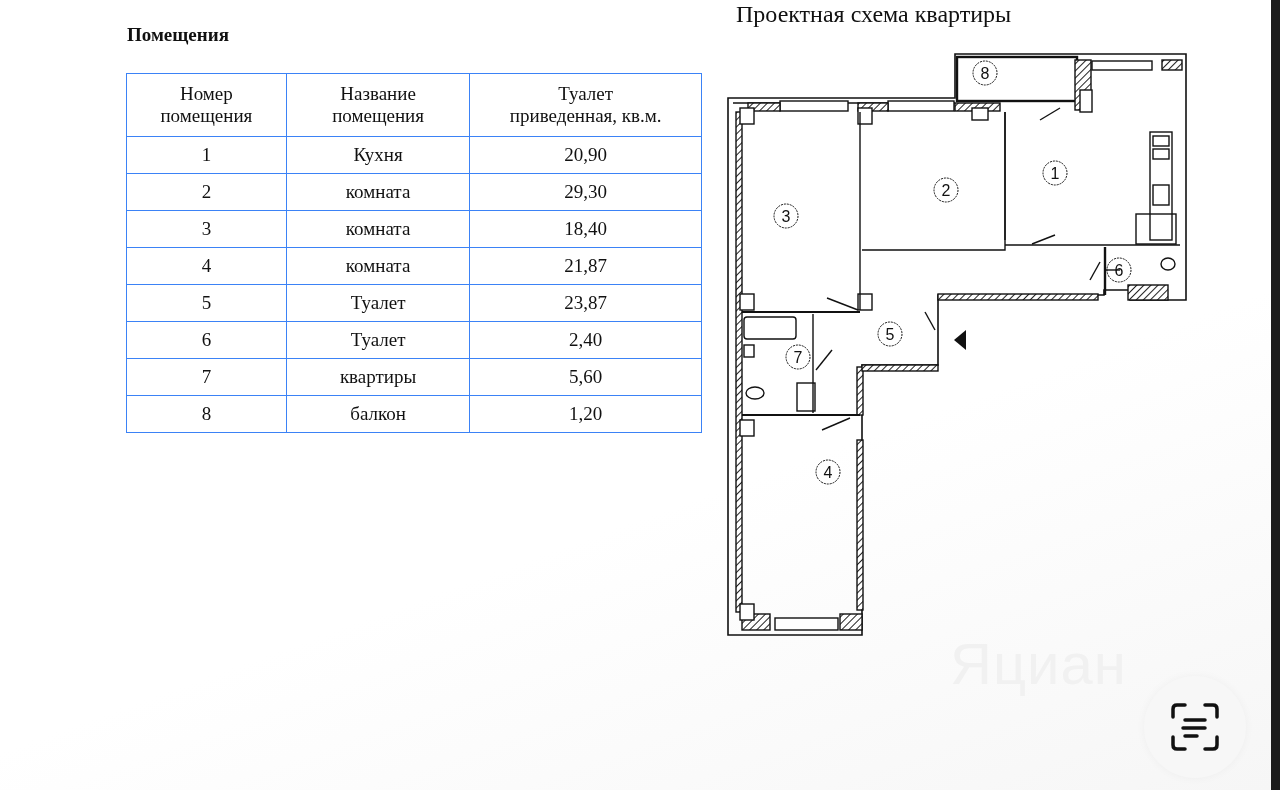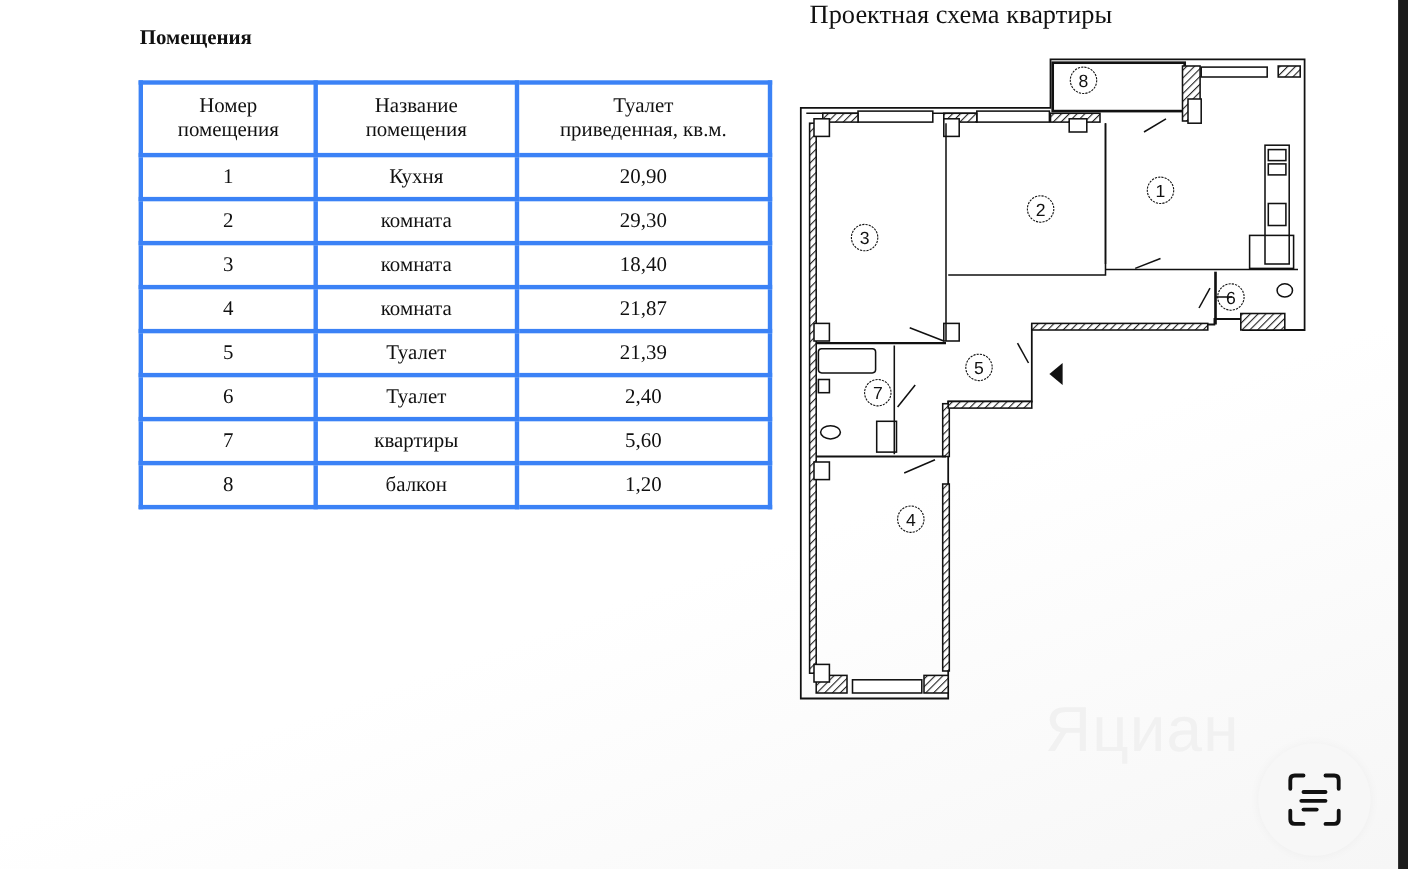--- a/index.html
+++ b/index.html
@@ -20,21 +20,21 @@
     position:absolute; left:127px; top:24px; font-weight:bold; font-size:19px;
   }
   .plan-title {
     position:absolute; left:736px; top:1px; font-weight:normal; font-size:24px;
   }
   table.rooms {
     position:absolute; left:126px; top:73px; width:576px;
     border-collapse:collapse; font-size:19px;
   }
   table.rooms th, table.rooms td {
-    border:4px solid #3b82f6; text-align:center; font-weight:normal; padding:0;
+    border:1px solid #3b82f6; text-align:center; font-weight:normal; padding:0;
   }
   table.rooms th { height:62px; line-height:22px; }
   table.rooms td { height:36px; }
   table.rooms col.c1 { width:160px; }
   table.rooms col.c2 { width:184px; }
   table.rooms col.c3 { width:232px; }
   .plan { position:absolute; left:724px; top:48px; }
   .watermark {
     position:absolute; left:950px; top:630px; font-family:"Liberation Sans",sans-serif;
     font-size:58px; color:#f1f1f1; letter-spacing:1px;
@@ -83,21 +83,21 @@
         <td>18,40</td>
       </tr>
     <tr>
         <td>4</td>
         <td>комната</td>
         <td>21,87</td>
       </tr>
     <tr>
         <td>5</td>
         <td>Туалет</td>
-        <td>21,39</td>
+        <td>23,87</td>
       </tr>
     <tr>
         <td>6</td>
         <td>Туалет</td>
         <td>2,40</td>
       </tr>
     <tr>
         <td>7</td>
         <td>квартиры</td>
         <td>5,60</td>

